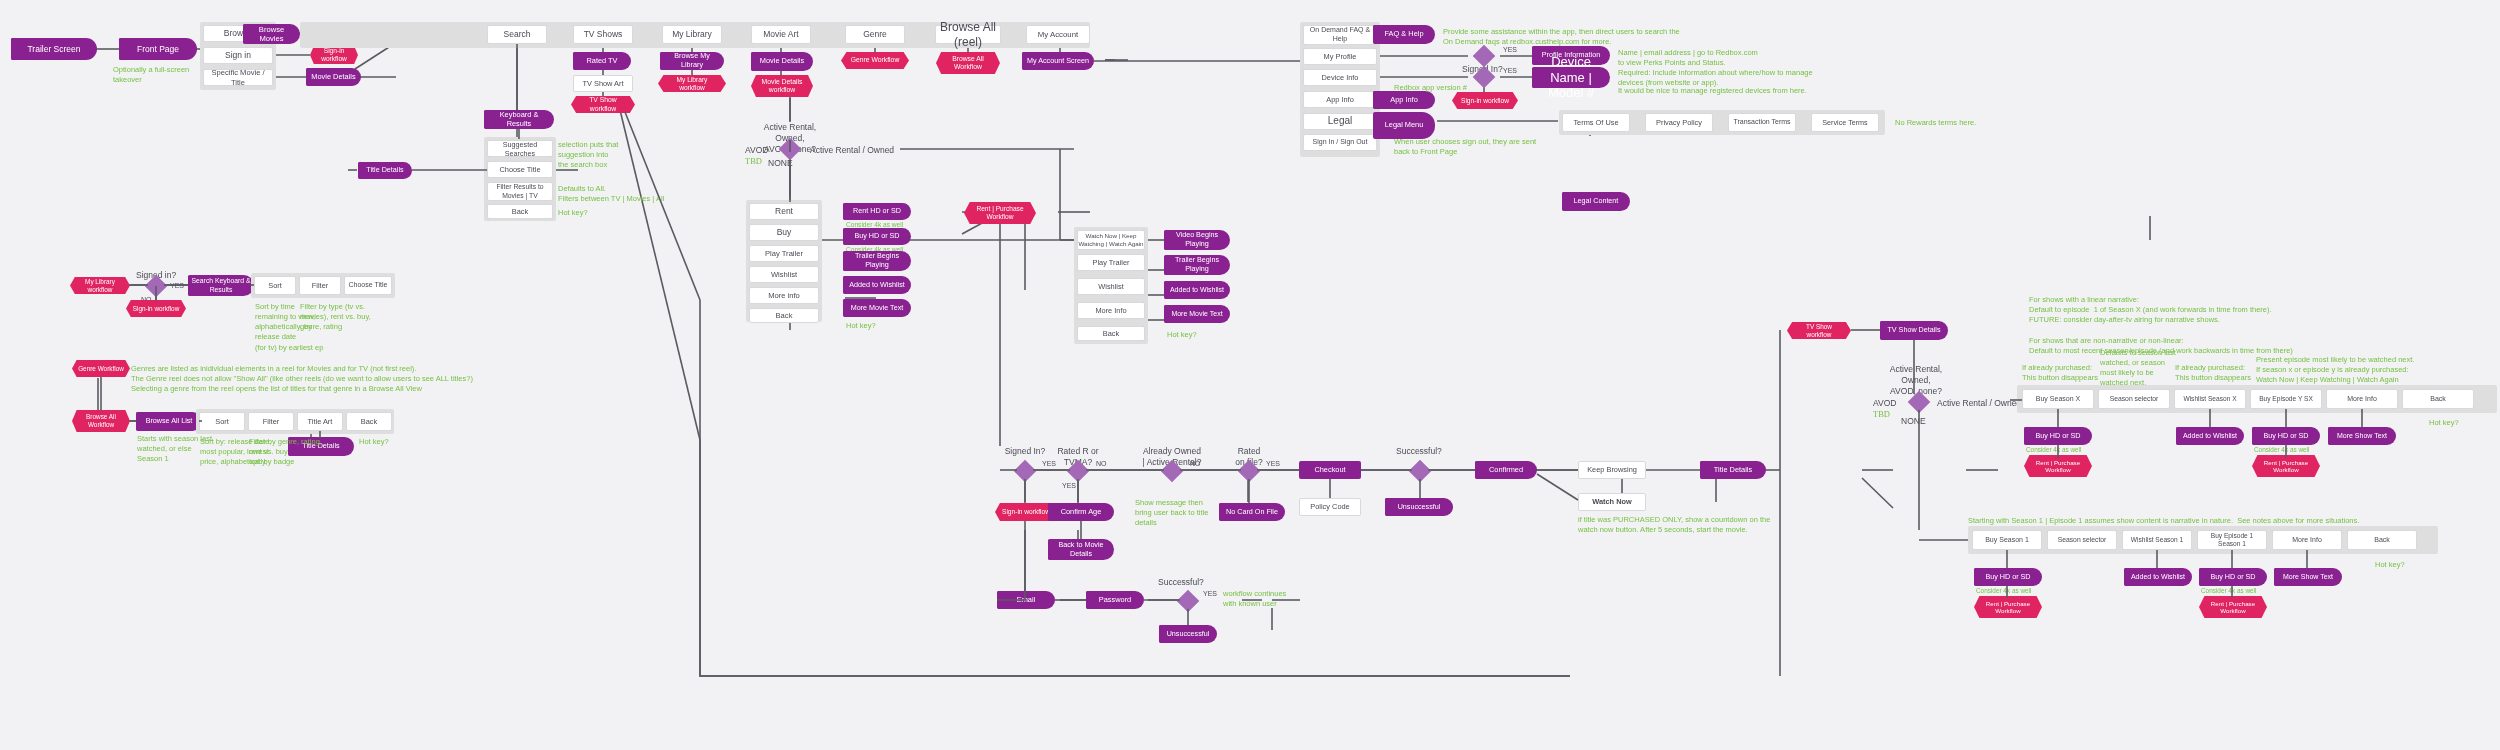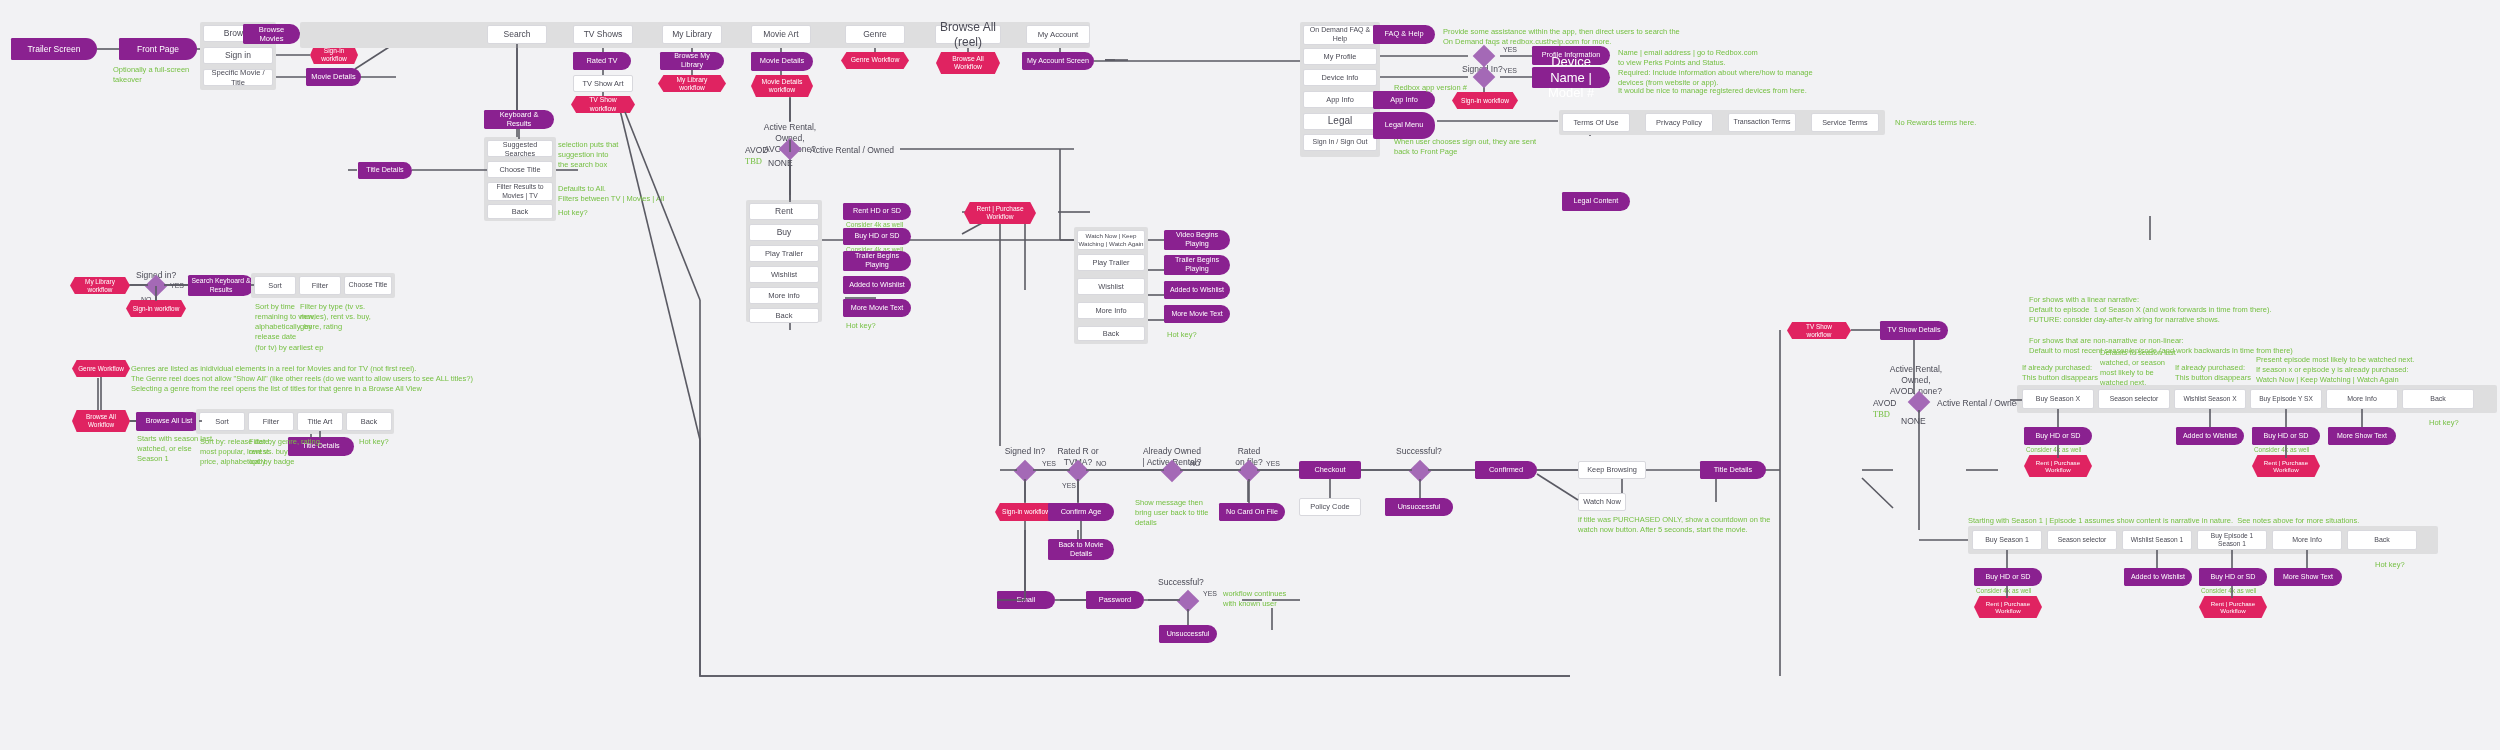--- a/index.html
+++ b/index.html
@@ -455,21 +455,21 @@
   <div class="node state" style="left:1385px;top:498px;width:68px;height:18px;border-radius:2px 13px 13px 2px;">
       <span style="font-size:7.2px">Unsuccessful</span>
     </div>
 
   <div class="node state" style="left:1475px;top:461px;width:62px;height:18px;border-radius:2px 13px 13px 2px;">
       <span style="font-size:7.4px">Confirmed</span>
     </div>
   <div class="node screen" style="left:1578px;top:461px;width:68px;height:18px;">
       <span style="font-size:7.4px">Keep Browsing</span>
     </div>
-  <div class="node screen" style="left:1578px;top:493px;width:48px;height:18px;">
+  <div class="node screen" style="left:1578px;top:493px;width:68px;height:18px;font-weight:bold;">
       <span style="font-size:7.4px">Watch Now</span>
     </div>
   <div class="note" style="left:1578px;top:515px;">if title was PURCHASED ONLY, show a countdown on the
 watch now button. After 5 seconds, start the movie.</div>
   <div class="node state" style="left:1700px;top:461px;width:66px;height:18px;border-radius:2px 13px 13px 2px;">
       <span style="font-size:7.4px">Title Details</span>
     </div>
 
   <div class="group" style="left:1300px;top:22px;width:80px;height:135px;"></div>
   <div class="node screen" style="left:1303px;top:25px;width:74px;height:20px;">

